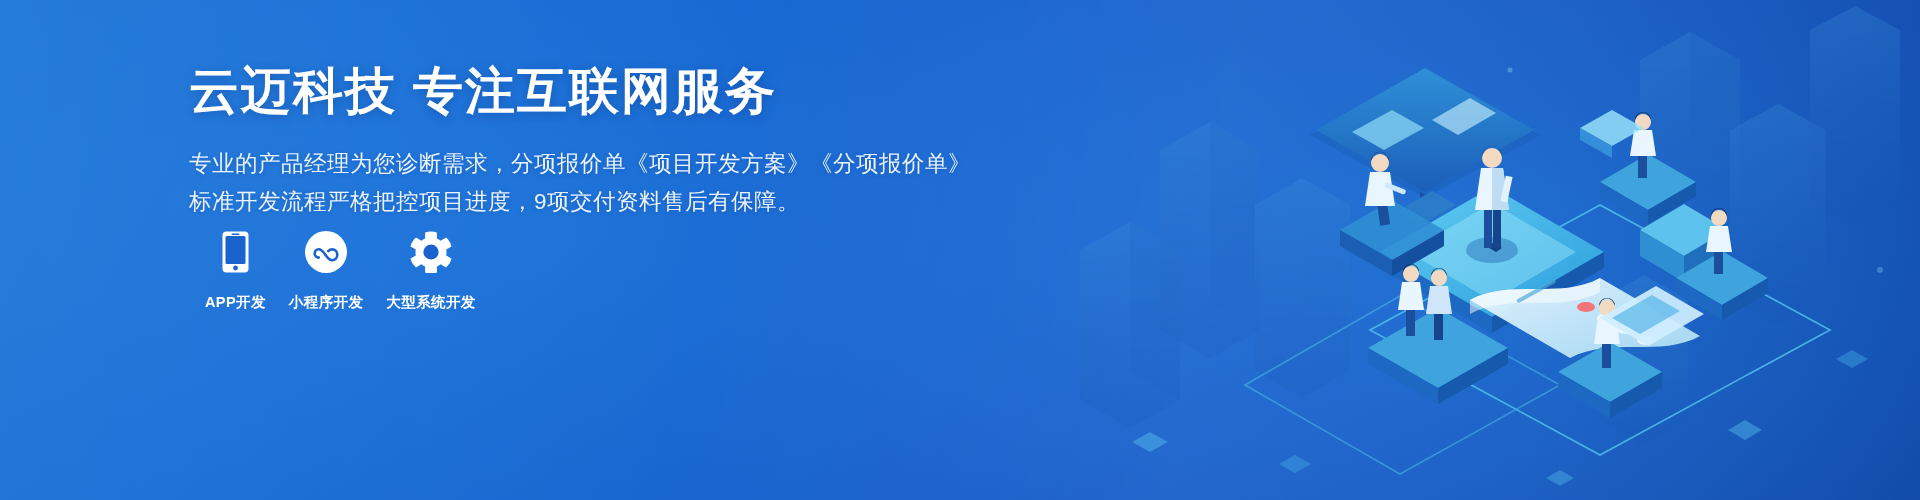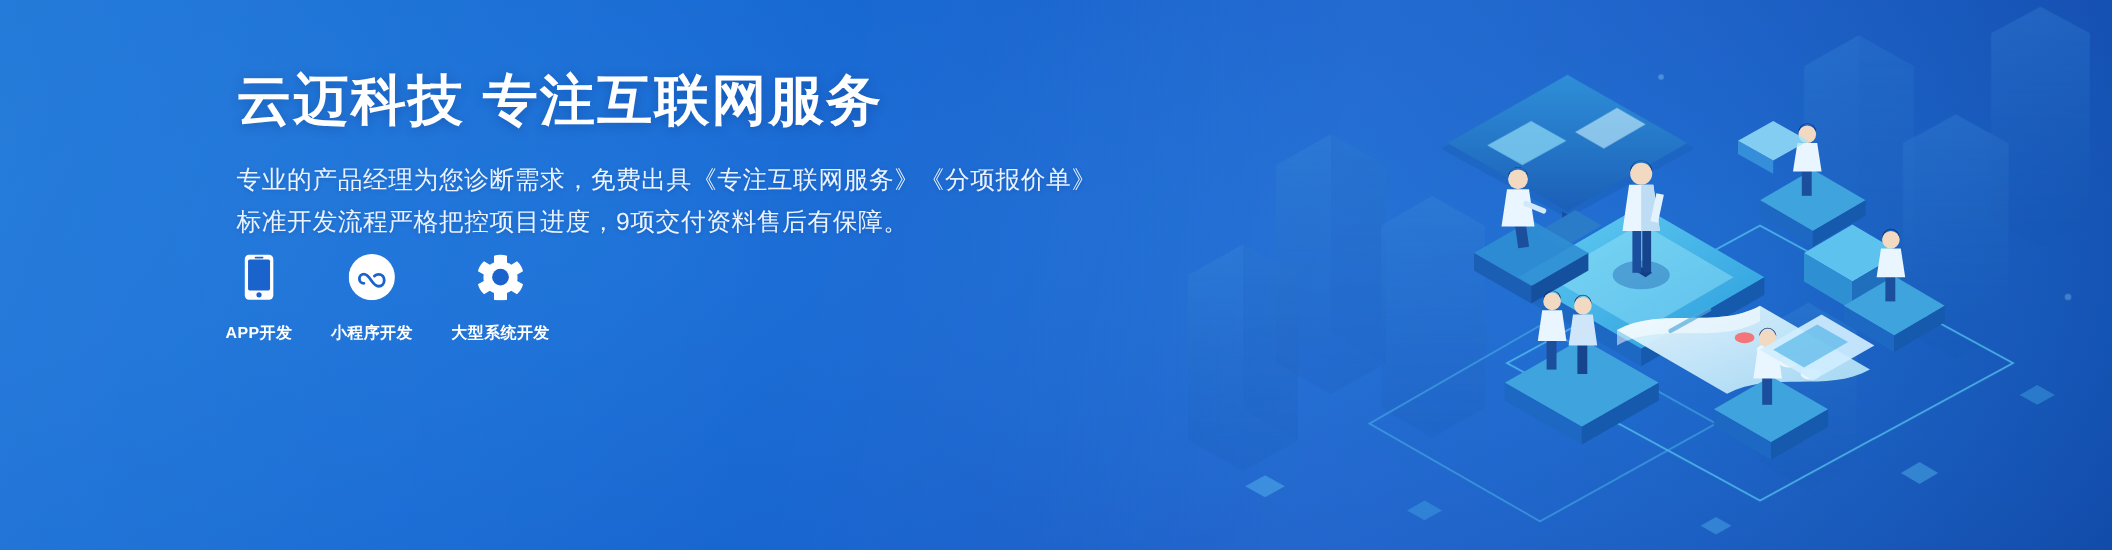--- a/index.html
+++ b/index.html
@@ -25,41 +25,41 @@
     pointer-events:none;
   }
   .vign{
     position:absolute; inset:0;
     background:radial-gradient(ellipse 1400px 620px at 28% 46%, rgba(60,160,245,0.20) 0%, rgba(10,60,150,0.0) 58%);
     pointer-events:none;
   }
 
   
   .content{
-    position:absolute; left:215px; top:62px; width:900px;
+    position:absolute; left:189px; top:62px; width:900px;
     z-index:6;
   }
   .headline{
     font-size:50px; font-weight:bold; color:#ffffff;
     letter-spacing:2px; line-height:1.18;
     white-space:nowrap;
     text-shadow:0 2px 10px rgba(5,40,110,0.30);
   }
   .sub{
     margin-top:24px;
     font-size:22.5px; color:#eaf3ff; line-height:1.62;
     letter-spacing:0.5px; white-space:nowrap;
     text-shadow:0 1px 4px rgba(5,40,110,0.22);
   }
   .sub div{ padding:1px 0; }
 
   
   .services{
     position:absolute; left:205px; top:230px;
-    display:flex; align-items:flex-end; gap:12px;
+    display:flex; align-items:flex-end; gap:0;
     z-index:6;
   }
   .service{
     display:flex; flex-direction:column; align-items:center;
     width:auto; margin-right:23px;
   }
   .service:last-child{ margin-right:4px; }
   .svc-icon{
     height:44px; display:flex; align-items:center; justify-content:center;
     margin-bottom:19px;
@@ -252,21 +252,21 @@
       <g>
         <polygon points="540,128 572,110 604,128 572,146" fill="#9ce7fb" opacity="0.8"></polygon>
         <polygon points="540,128 572,146 572,158 540,140" fill="#3f9fe0" opacity="0.7"></polygon>
       </g>
     </svg>
   </div>
 
   <div class="content">
     <div class="headline">云迈科技 专注互联网服务</div>
     <div class="sub">
-      <div>专业的产品经理为您诊断需求，免费出具《专注互联网服务》《分项报价单》</div>
+      <div>专业的产品经理为您诊断需求，分项报价单《项目开发方案》《分项报价单》</div>
       <div>标准开发流程严格把控项目进度，9项交付资料售后有保障。</div>
     </div>
   </div>
 
   <div class="services">
 
     <div class="service">
       <div class="svc-icon">
         <svg width="27" height="42" viewBox="0 0 27 42">
           <rect x="0.5" y="0.5" width="26" height="41" rx="4" ry="4" fill="#ffffff"></rect>

